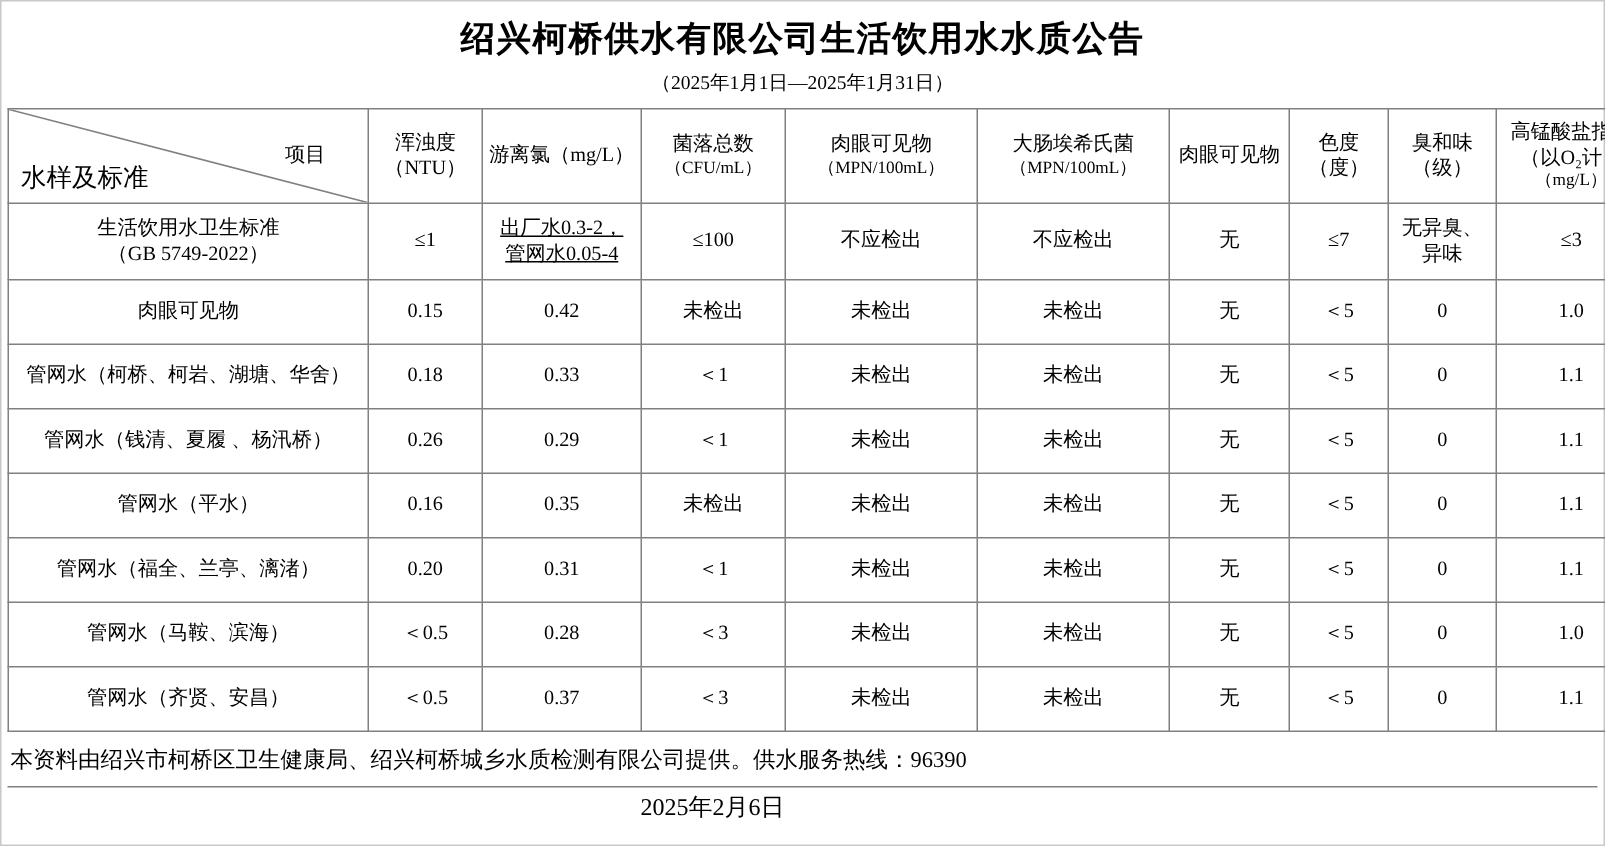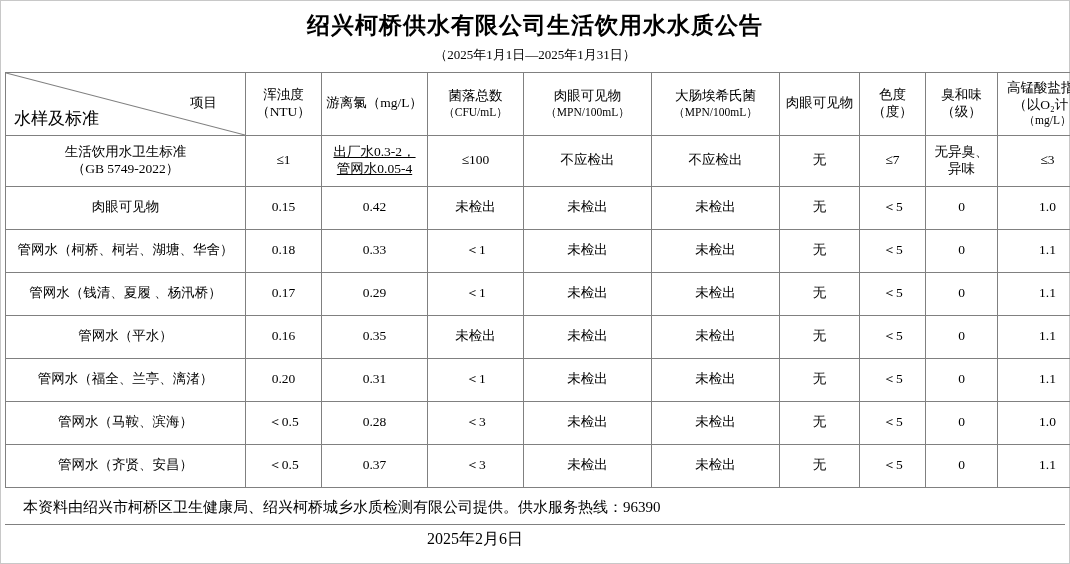--- a/index.html
+++ b/index.html
@@ -88,21 +88,21 @@
   }
   .sub {
     font-size: 11px;
     text-decoration: underline;
   }
   .small-unit {
     font-size: 11.5px;
   }
   .note {
     font-size: 15px;
-    padding: 9px 6px 2px 22px;
+    padding: 9px 6px 2px 6px;
     line-height: 1.4;
   }
   .signblock {
     text-align: center;
     font-size: 16px;
     line-height: 1.5;
     padding-right: 120px;
   }
   .sign-row {
     margin-top: 2px;
@@ -227,21 +227,21 @@
         <td>未检出</td>
         <td>无</td>
         <td>＜5</td>
         <td>0</td>
         <td>1.1</td>
 
       </tr>
 
       <tr class="datarow">
         <td>管网水（钱清、夏履 、杨汛桥）</td>
-        <td>0.17</td>
+        <td>0.26</td>
         <td>0.29</td>
         <td>＜1</td>
         <td>未检出</td>
         <td>未检出</td>
         <td>无</td>
         <td>＜5</td>
         <td>0</td>
         <td>1.1</td>
 
       </tr>

